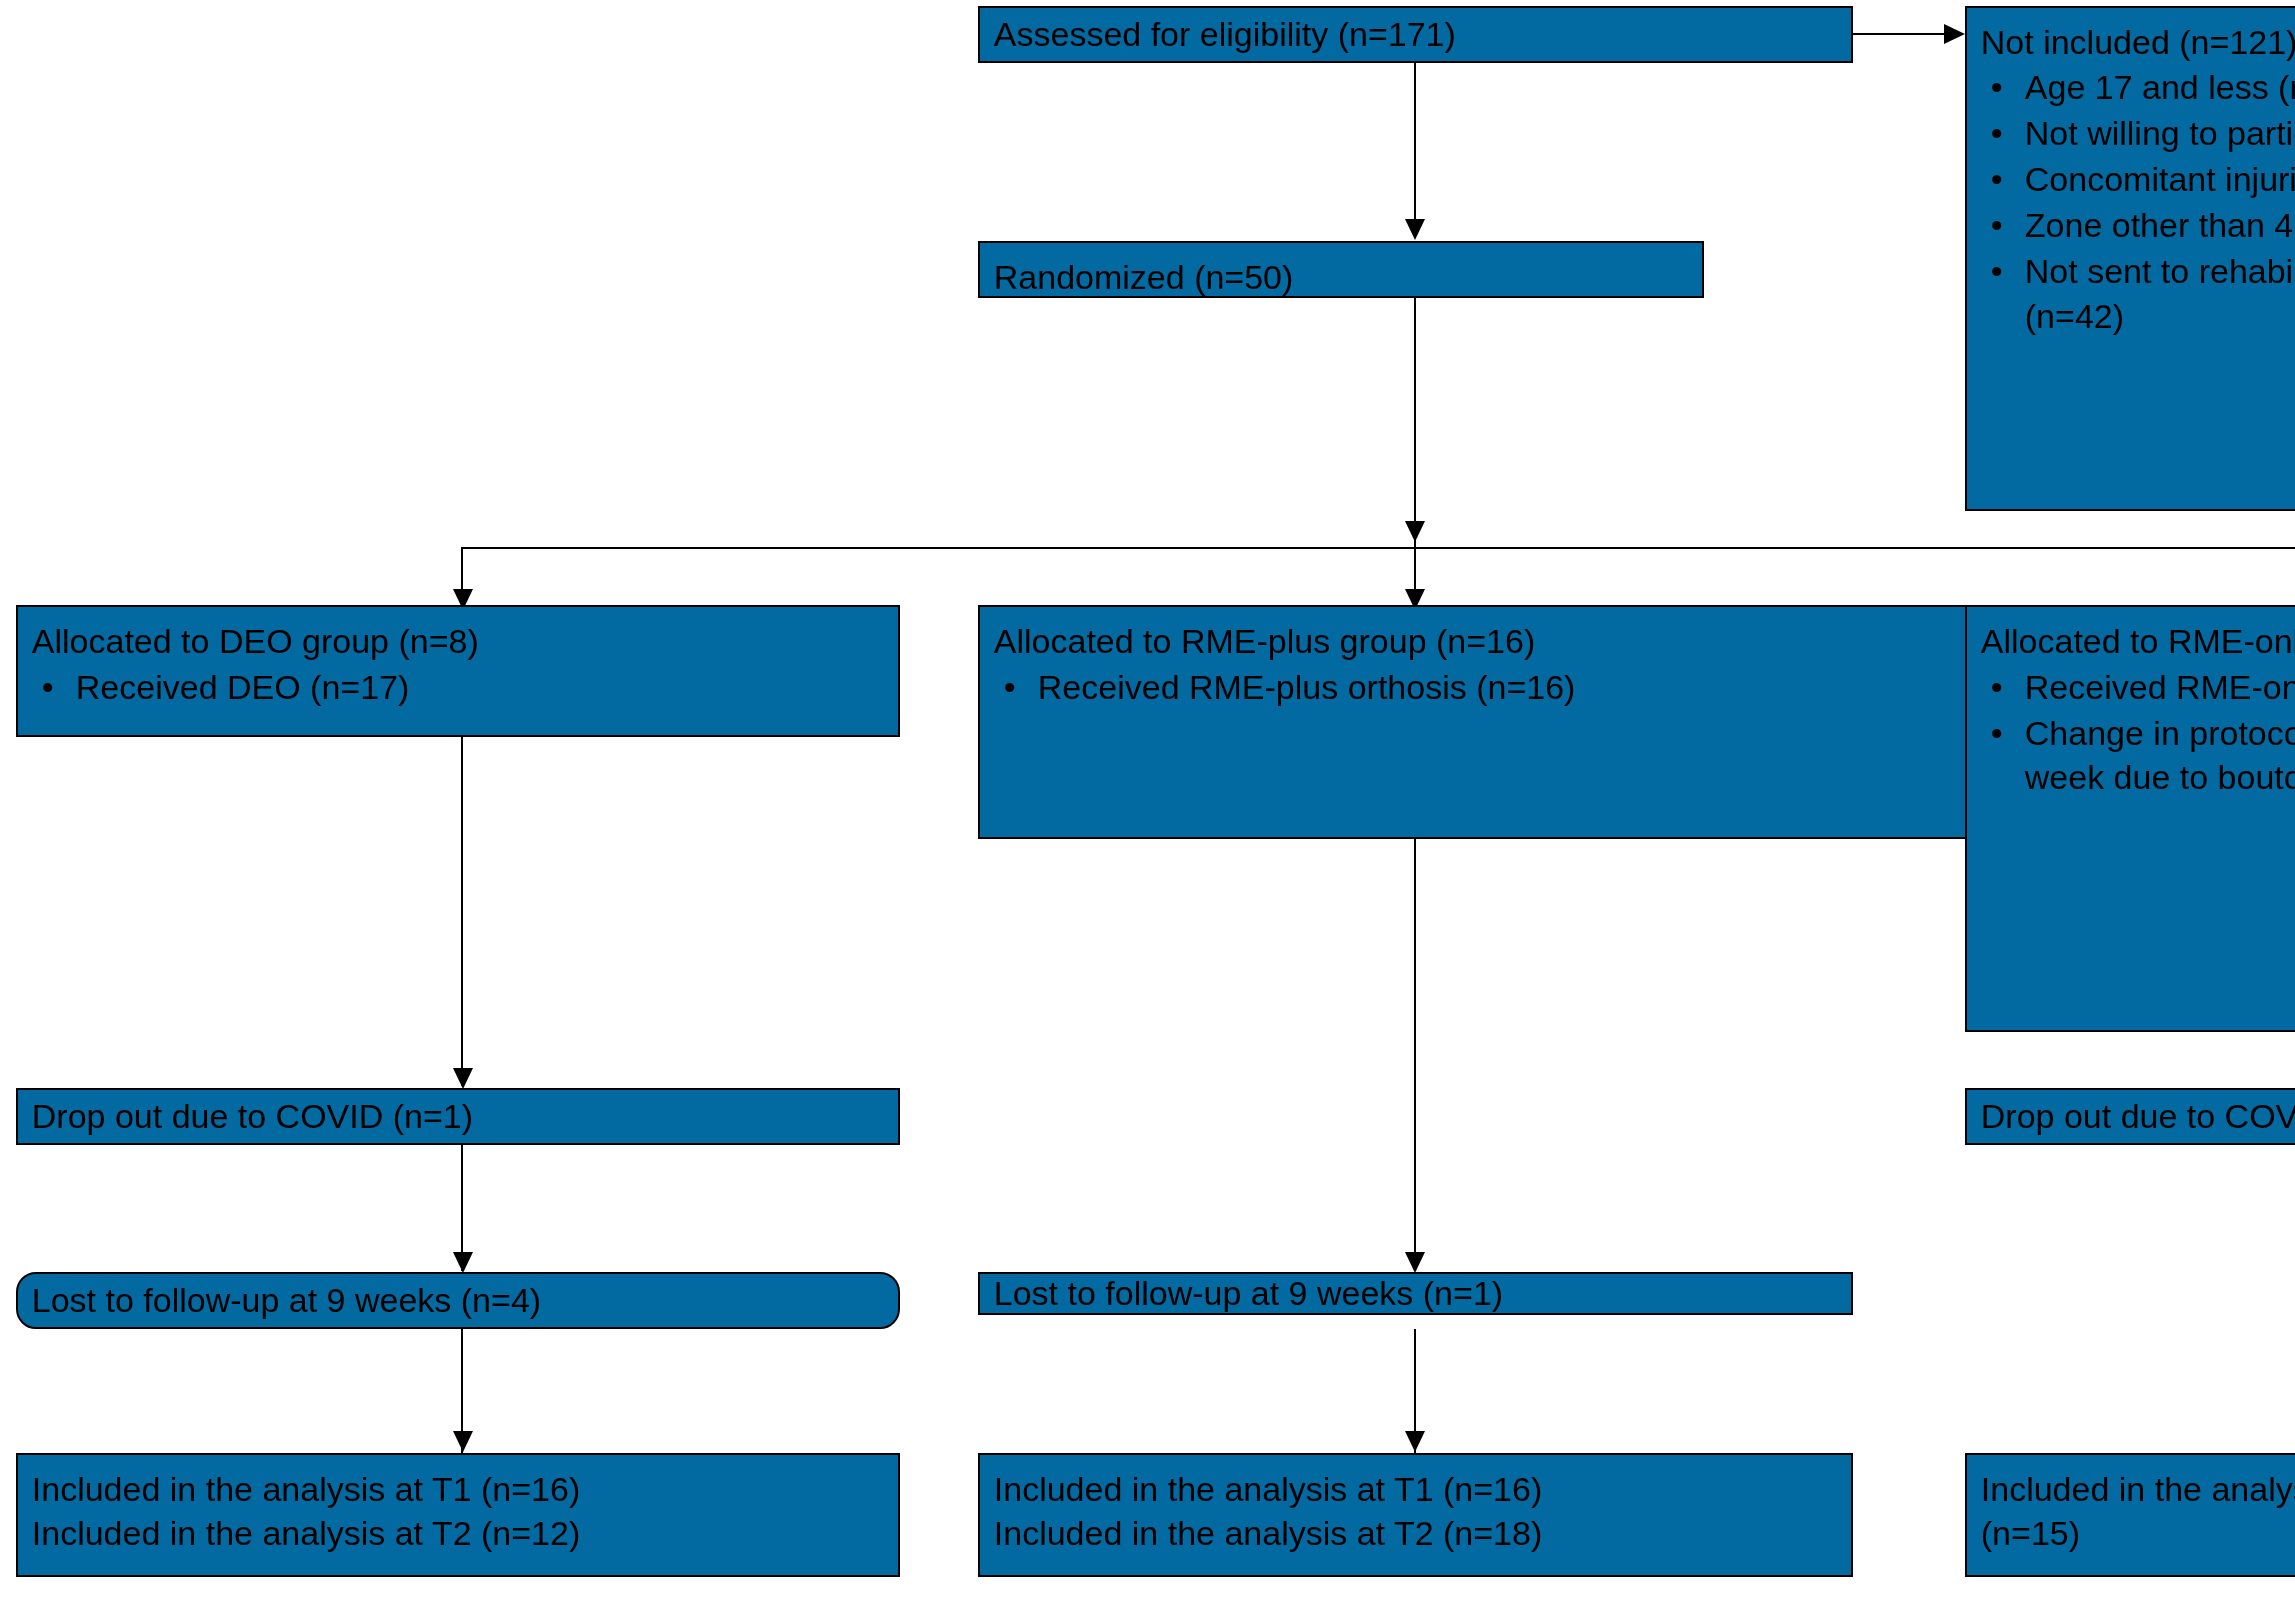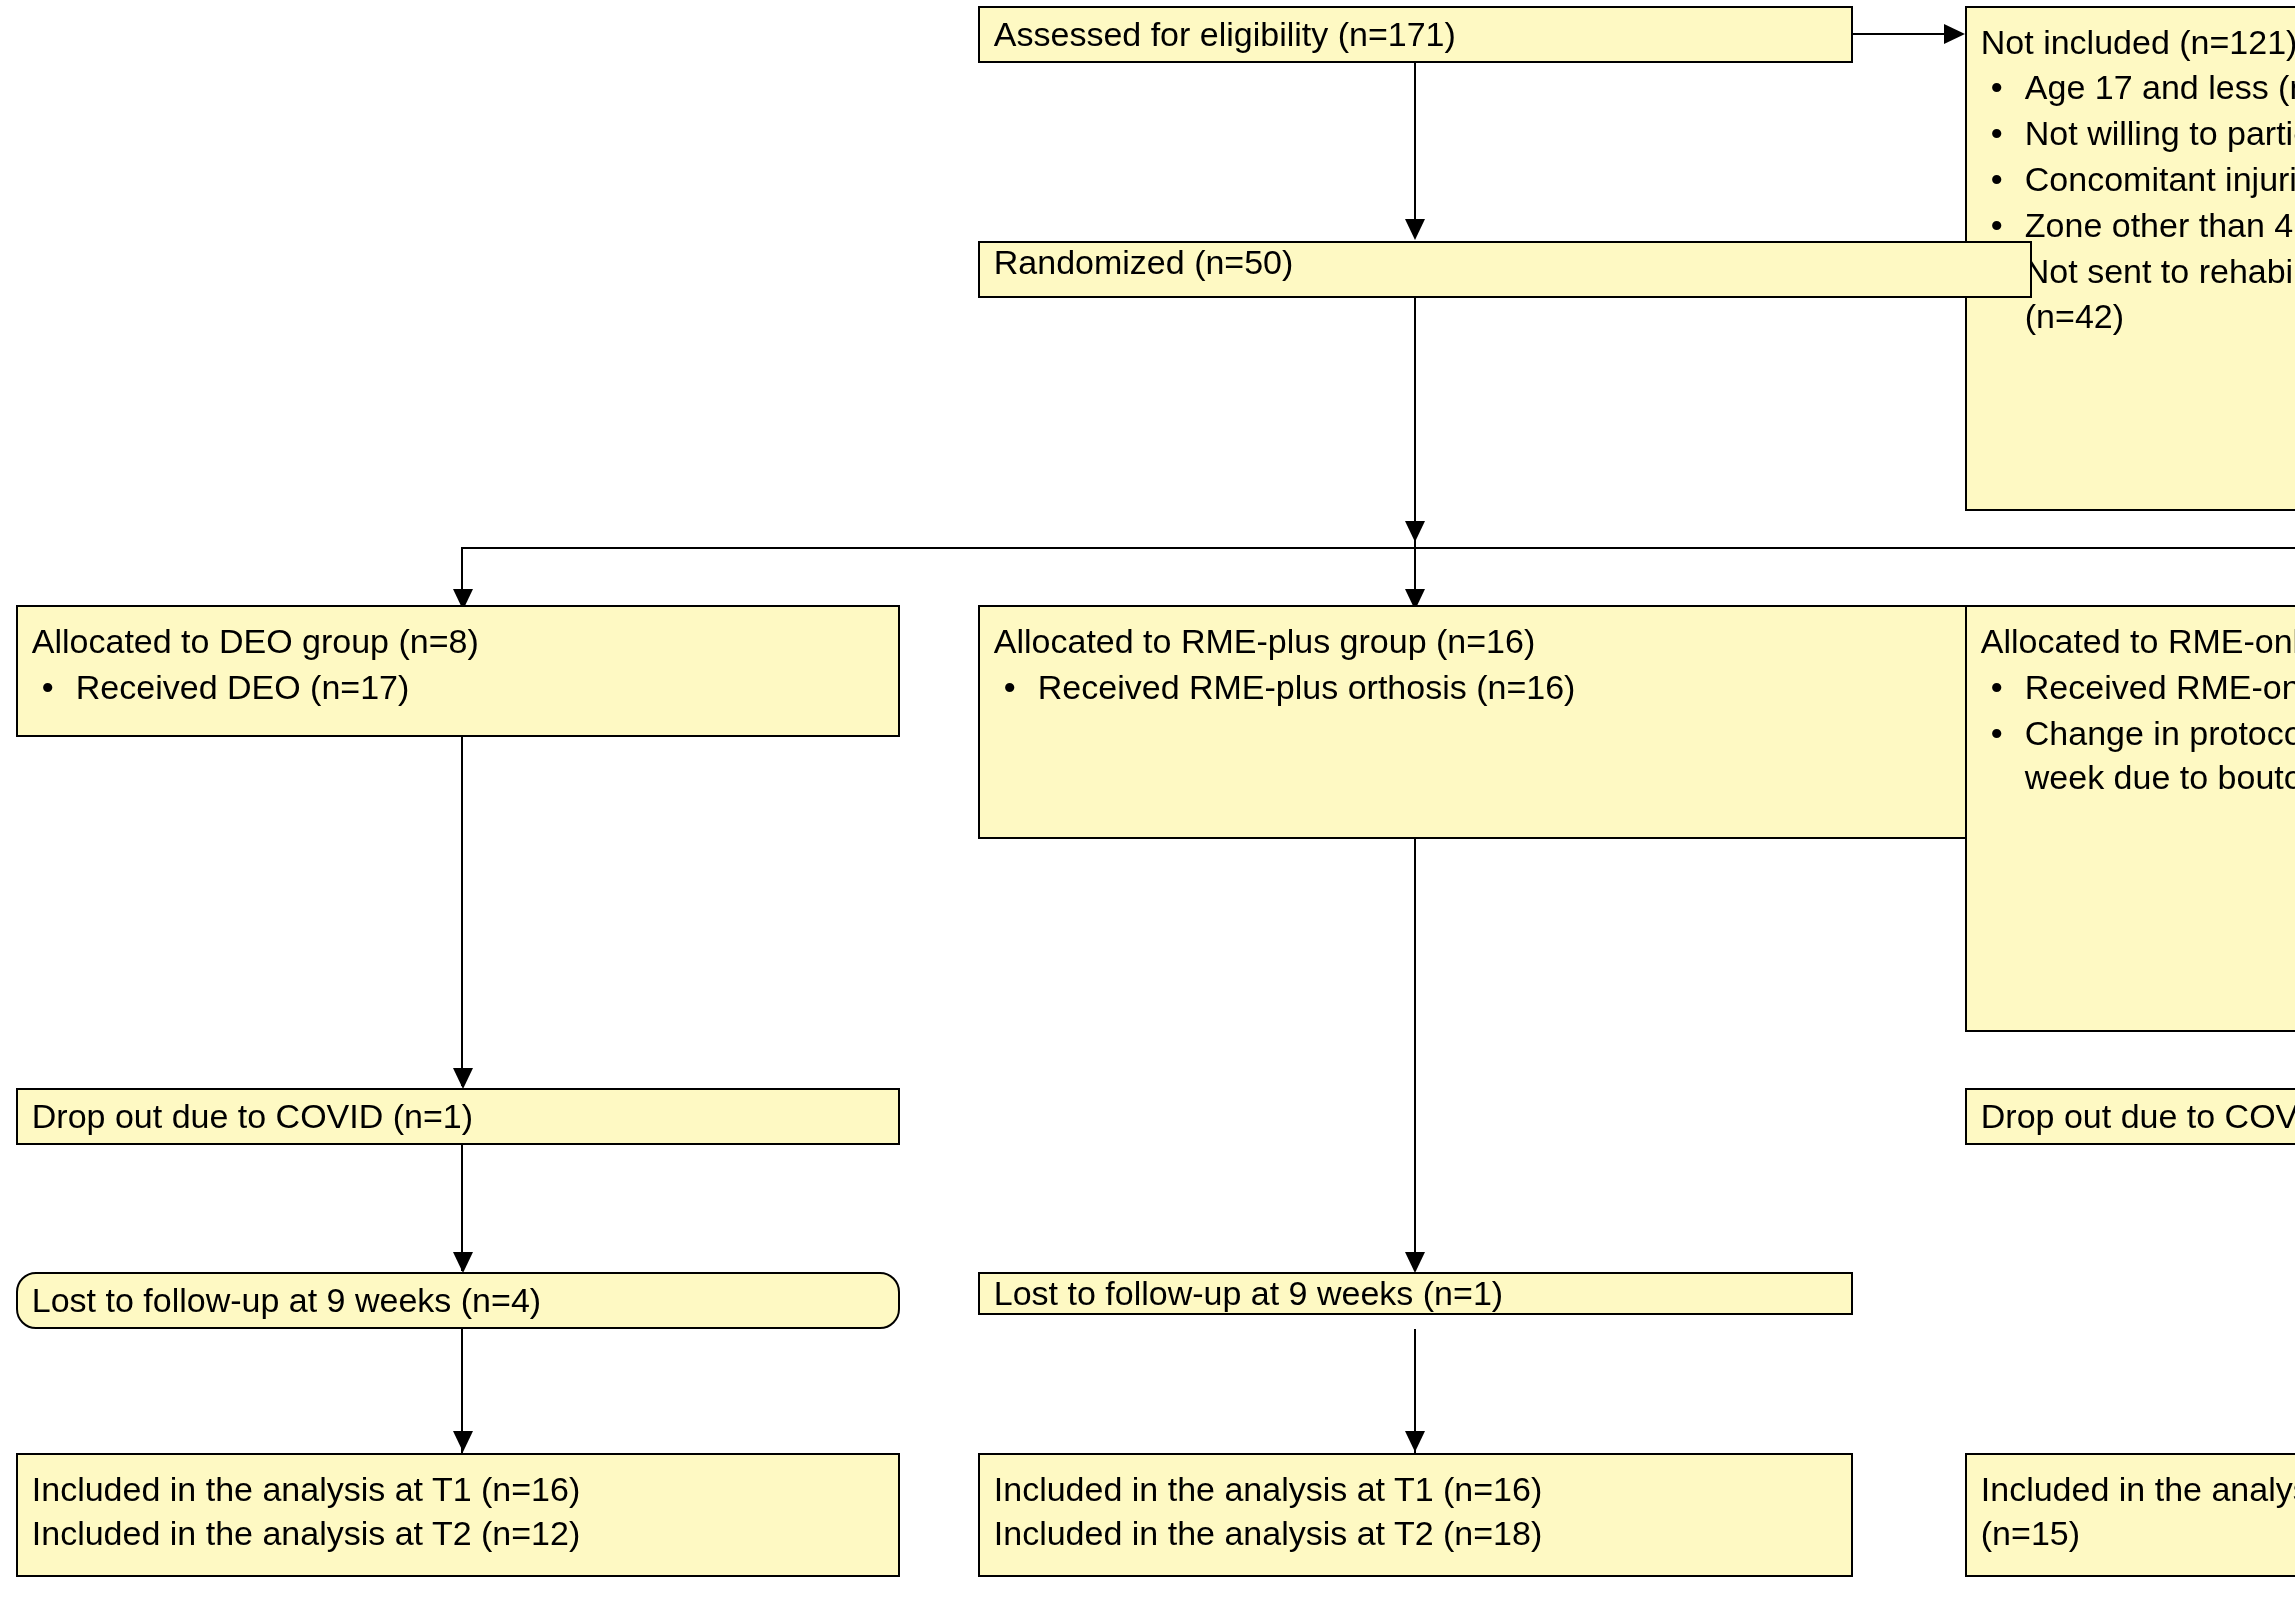--- a/index.html
+++ b/index.html
@@ -15,21 +15,21 @@
     width: 2863px;
     height: 1621px;
     background: #ffffff;
     overflow: hidden;
   }
   
   .box {
     position: absolute;
     box-sizing: border-box;
     border: 2.3px solid #000000;
-    background: #fef9c3;
+    background: #0369a1;
     color: #000000;
     font-size: 34px;
     line-height: 1.30;
     padding: 12px 12px 12px 13.8px;
   }
   .box .title {
     white-space: pre-wrap;
   }
   .bullets {
     list-style: none;
@@ -100,21 +100,21 @@
       <li>Not willing to participate (n=4)</li>
       <li>Concomitant injuries (n=6)</li>
       <li>Zone other than 4, 5, or 6 (n=65)</li>
       <li>Not sent to rehabilitation unit, received immobilization (n=42)</li>
     </ul>
   </div>
 
   <div class="vline" style="left:1414px; top:63px; width:2.3px; height:174px;"></div>
   <div class="arrow-down" style="left:1405px; top:219px;"></div>
 
-  <div class="box" style="left:978px; top:241px; width:1054px; height:57px; display:flex; align-items:flex-end;">
+  <div class="box" style="left:978px; top:241px; width:726px; height:57px; display:flex; align-items:flex-start;">
     <div class="title">Randomized (n=50)</div>
   </div>
 
   <div class="vline" style="left:1414px; top:298px; width:2.3px; height:250px;"></div>
   <div class="arrow-down" style="left:1405px; top:521px;"></div>
 
   <div class="hline" style="left:461px; top:547px; width:1998px;"></div>
 
   <div class="vline" style="left:461px; top:547px; height:60px;"></div>
   <div class="arrow-down" style="left:453px; top:589px;"></div>

